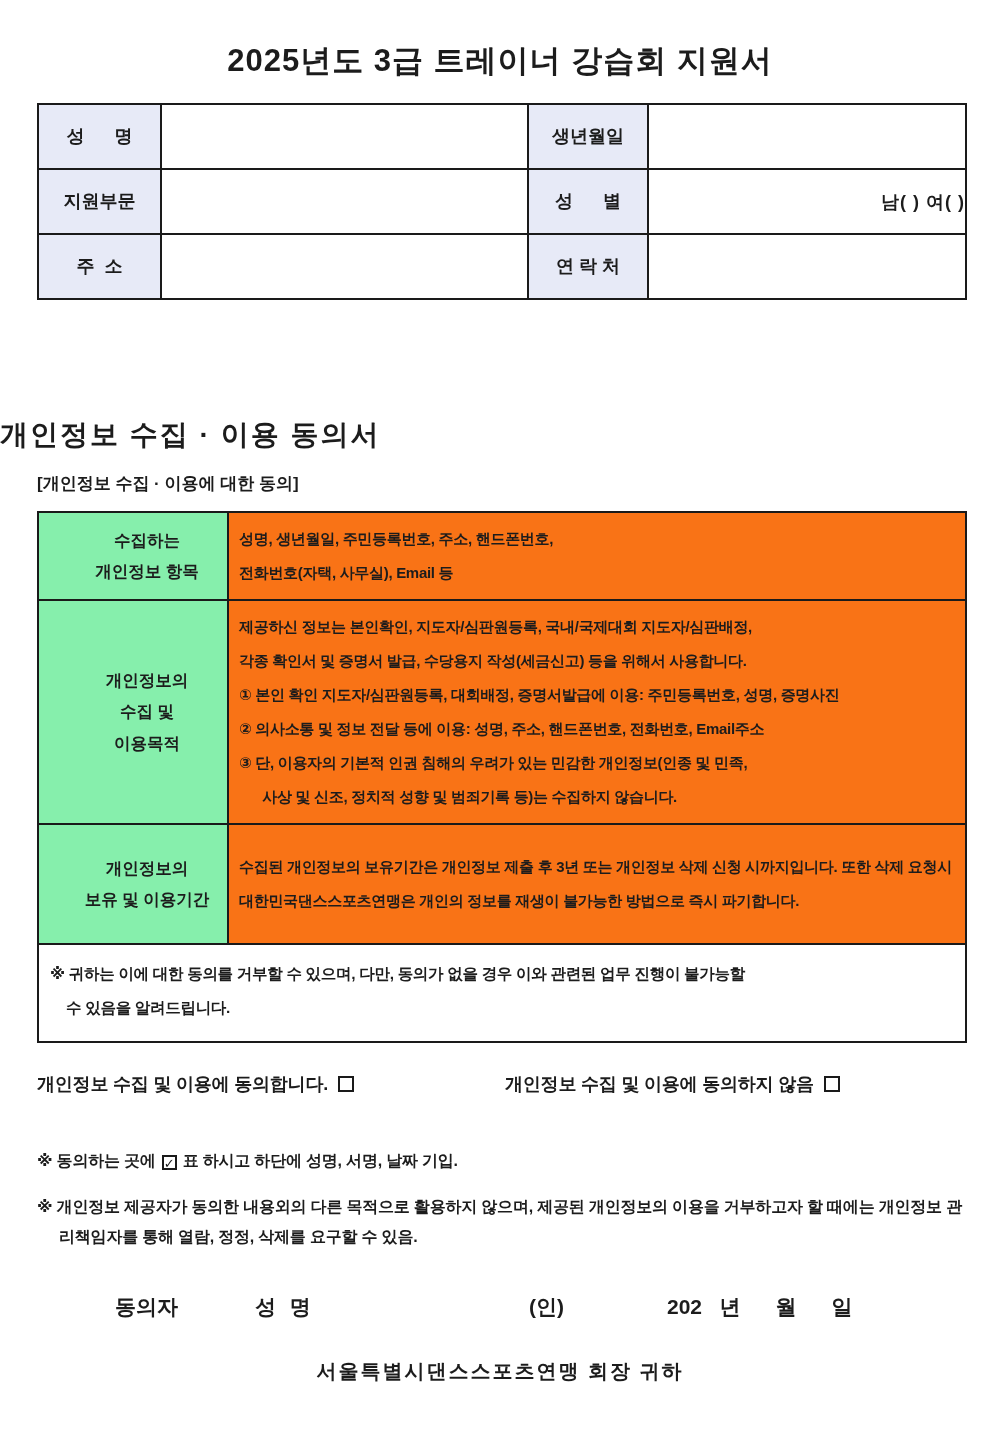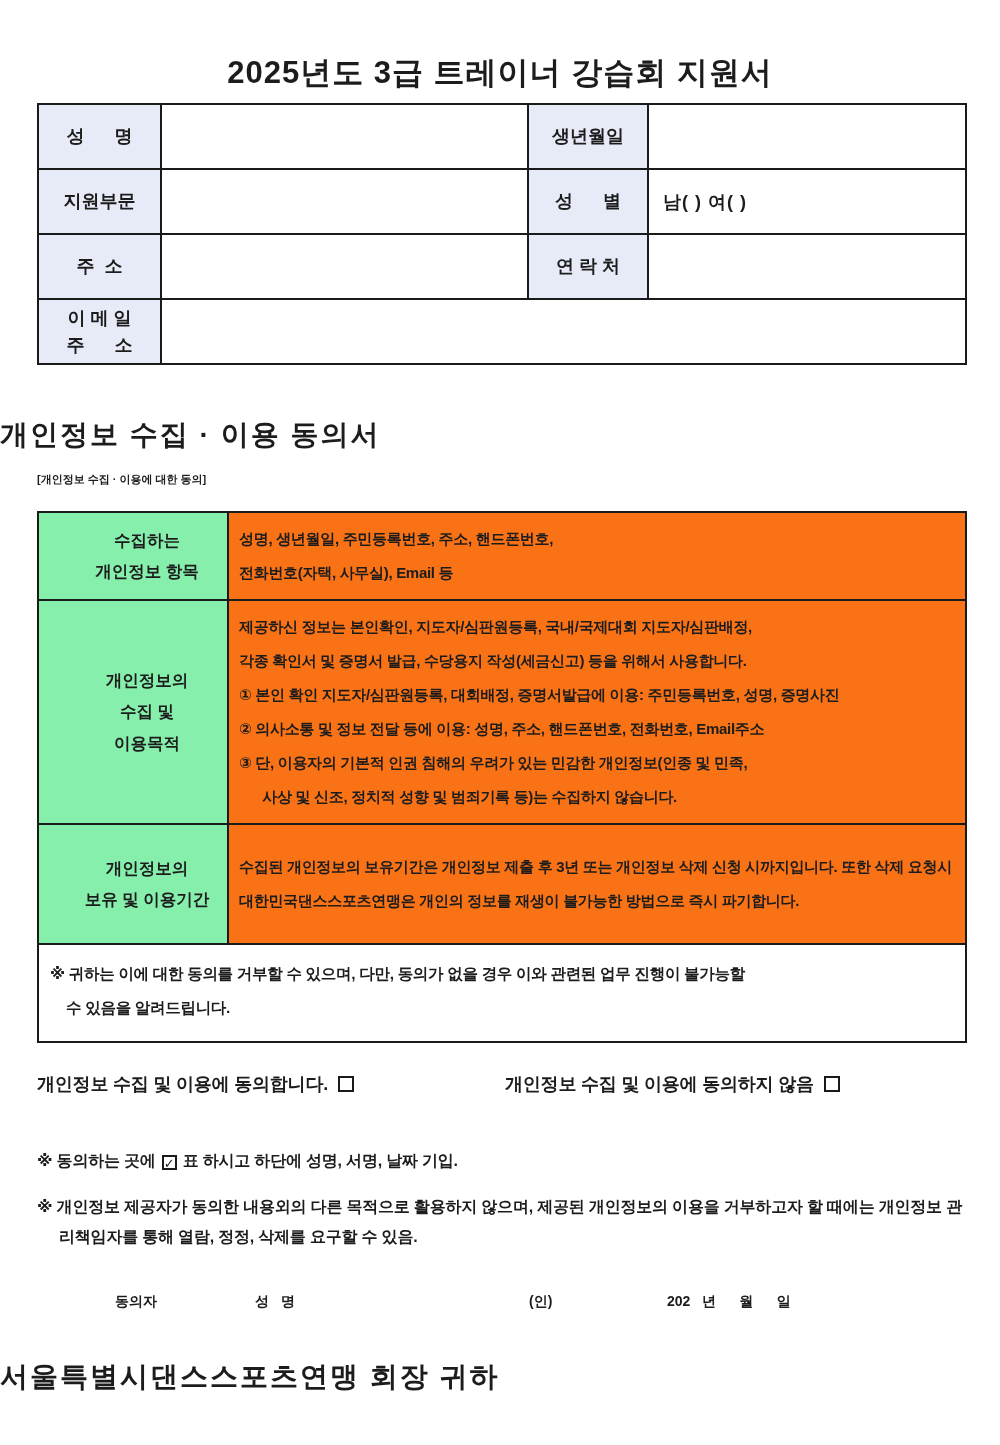--- a/index.html
+++ b/index.html
@@ -6,42 +6,42 @@
   html,body { background:#ffffff; }
   body {
     width:1000px; height:1445px; position:relative;
     font-family:"Liberation Sans","DejaVu Sans",sans-serif;
     font-weight:700; color:#1c1c1c;
   }
   .pre { white-space:pre-wrap; }
   .brk { word-break:break-all; }
 
   .doc-title {
-    position:absolute; top:52px; left:0; width:100%;
+    position:absolute; top:40px; left:0; width:100%;
     text-align:center; font-size:31px; letter-spacing:1px;
   }
 
   table { border-collapse:collapse; table-layout:fixed; }
   td { border:2px solid #1a1a1a; vertical-align:middle; }
 
   .tbl-applicant { position:absolute; left:37px; top:103px; width:928px; }
   .tbl-applicant td { height:65px; font-size:18px; }
   .lbl {
     background:#e7eaf7; text-align:center; white-space:pre-wrap;
     line-height:1.45;
   }
-  .val { background:#ffffff; padding-left:14px; }
+  .val { background:#ffffff; padding-left:14px;text-align:right; }
   .gender-val { font-size:20px; letter-spacing:1px; }
 
   .consent-title {
     position:absolute; top:416px; left:0; width:100%;
     font-size:28px; letter-spacing:2px;
   }
   .consent-sub {
-    position:absolute; top:472px; left:37px; font-size:11px;
+    position:absolute; top:472px; left:37px; font-size:17px;
   }
 
   .tbl-consent { position:absolute; left:37px; top:511px; width:928px; }
   .tbl-consent .lbl2 {
     background:#86efac; text-align:center; font-size:16.5px;
     white-space:pre-wrap; line-height:1.9;padding-left:28px;
   }
   .tbl-consent .content {
     background:#f97316; font-size:15px; line-height:34px;
     padding:9px 10px; letter-spacing:-0.3px; text-align:left;
@@ -68,29 +68,29 @@
   .notes { position:absolute; top:1146px; left:37px; width:925px; }
   .note { font-size:16px; line-height:30px; letter-spacing:-0.2px; }
   .note.hang { padding-left:22px; text-indent:-22px; word-break:break-all; margin-top:16px; }
   .checked-box {
     display:inline-block; width:15px; height:15px;
     border:2px solid #1a1a1a; vertical-align:-2px; margin:0 6px;
     text-align:center; line-height:13px; font-size:13px; text-indent:0;
   }
 
   .sig-row { position:absolute; top:1293px; left:37px; width:928px; height:32px; }
-  .sig-row span { position:absolute; font-size:14px; white-space:pre; }
+  .sig-row span { position:absolute; font-size:21px; white-space:pre; }
   .sig-consenter { left:78px; }
   .sig-name { left:218px; letter-spacing:4px; }
   .sig-seal { left:492px; }
   .sig-date { left:630px; }
 
   .doc-footer {
     position:absolute; top:1358px; left:0; width:100%;
-    text-align:left; font-size:28px; letter-spacing:2px;
+    text-align:center; font-size:20px; letter-spacing:2px;
   }
 </style>
 </head>
 <body>
 
 <h1 class="doc-title">2025년도 3급 트레이너 강습회 지원서</h1>
 
 <table class="tbl-applicant">
   <colgroup>
       <col style="width:123px">
@@ -109,25 +109,20 @@
     <td class="lbl">지원부문</td>
     <td class="val"></td>
     <td class="lbl">성      별</td>
     <td class="val gender-val">남(      )  여(      )</td>
   </tr>
   <tr>
     <td class="lbl">주  소</td>
     <td class="val"></td>
     <td class="lbl">연 락 처</td>
     <td class="val"></td>
-  </tr>
-  <tr style="height:63px">
-    <td class="lbl">이 메 일
-주      소</td>
-    <td class="val" colspan="3"></td>
   </tr>
 </tbody>
   </table>
 
 <h2 class="consent-title">개인정보 수집 · 이용 동의서</h2>
 <div class="consent-sub">[개인정보 수집 · 이용에 대한 동의]</div>
 
 <table class="tbl-consent">
   <colgroup>
       <col style="width:190px">

